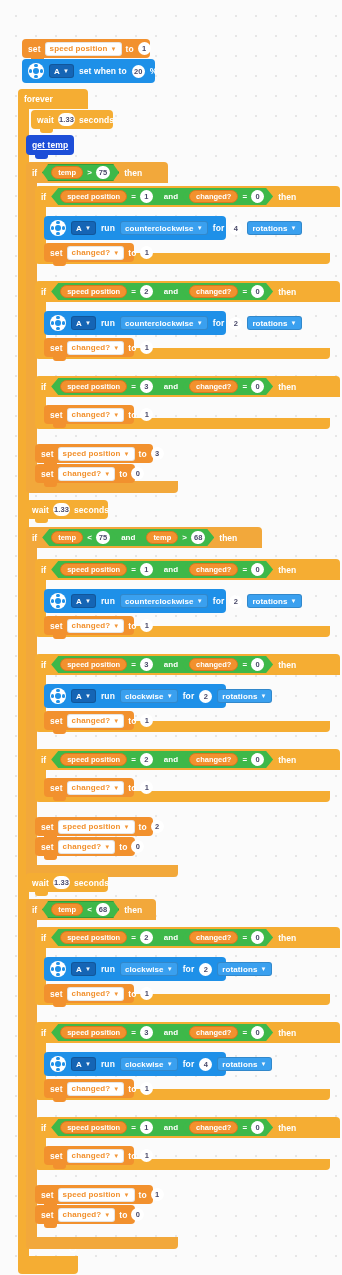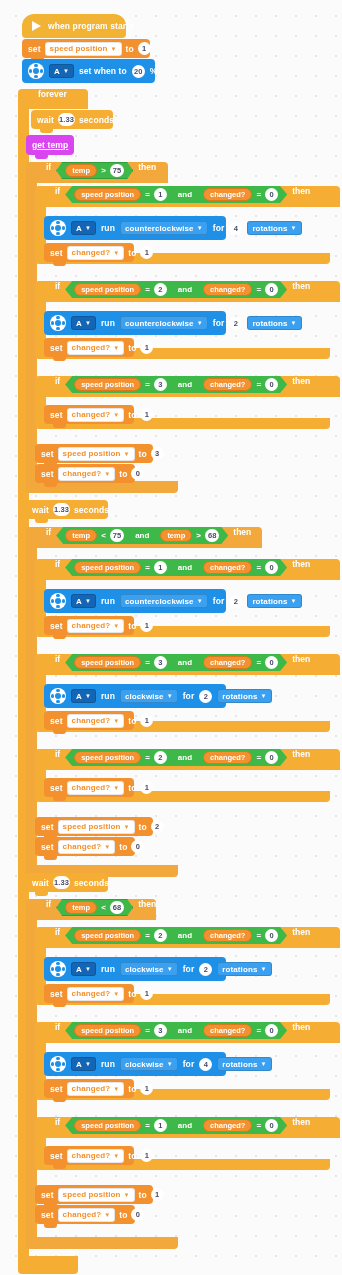--- a/index.html
+++ b/index.html
@@ -29,21 +29,21 @@
     letter-spacing: .1px;
     white-space: nowrap;
     padding: 0 6px;
     gap: 4px;
   }
   .hat { background:#f2b233; border-radius: 12px 12px 4px 4px; }
   .c-ctrl  { background:#f5ad33; }
   .c-ctrl2 { background:#f2a83b; }
   .c-var   { background:#f2912e; }
   .c-motor { background:#1e90e8; }
-  .c-sens  { background:#d946ef; border-radius:4px;text-decoration:underline; }
+  .c-sens  { background:#1d4ed8; border-radius:4px;text-decoration:underline; }
 
   
   .blk .bump {
     position:absolute; left:9px; top:100%;
     width:13px; height:3.5px; border-radius:0 0 3px 3px;
     background: inherit;
   }
 
   
   .lbl { color:#fff; font-size:8.5px; font-weight:bold; }
@@ -88,21 +88,21 @@
   .subhex {
     display:inline-flex; align-items:center; gap:4px;
     background:#3eb849; height:15px; padding:0 7px;
     clip-path: polygon(6px 0, calc(100% - 6px) 0, 100% 50%, calc(100% - 6px) 100%, 6px 100%, 0 50%);
     color:#fff; font-size:7.5px; font-weight:bold;
   }
   .op { font-size:8px; font-weight:bold; color:#fff; }
 
   
   .cblk { position:absolute; }
-  .cblk .top { position:absolute; left:0; top:0; border-radius:4px 4px 0 0; display:flex; padding:0 20px; gap:4px; }
+  .cblk .top { position:absolute; left:0; top:0; border-radius:4px 4px 0 0; display:flex; align-items:center; padding:0 6px; gap:4px; }
   .cblk .arm { position:absolute; left:0; width:11px; }
   .cblk .bot { position:absolute; left:0; border-radius:0 0 4px 4px; }
 
   .motor-icon {
     width:16px; height:16px; border-radius:50%;
     background:#fff; position:relative; flex:0 0 auto;
   }
   .motor-icon::before {
     content:''; position:absolute; left:5px; top:5px; width:6px; height:6px;
     border-radius:50%; background:#1e90e8;
@@ -112,24 +112,20 @@
   .flag {
     width:0;height:0;border-left:9px solid #fff;
     border-top:5.5px solid transparent;border-bottom:5.5px solid transparent;
   }
   .loop-arrow { position:absolute; color:#fff; font-size:11px; font-weight:bold; }
 </style>
 </head>
 <body>
 
 <div id="canvas">
-    <div class="blk hat" style="left: 22px; top: 14px; width: 104px; height: 24px; gap: 7px; padding-left: 10px;">
-      <span class="flag"></span>
-      <span class="lbl">when program starts</span>
-    </div>
     <div class="blk c-var" style="left: 22px; top: 39px; width: 128px; height: 19px;">
       <span class="lbl">set</span>
       <span class="drop lt">
         <span>speed position</span>
         <span class="arrow">▼</span>
       </span>
       <span class="lbl">to</span>
       <span class="num">1</span>
       <span class="bump"></span>
     </div>

